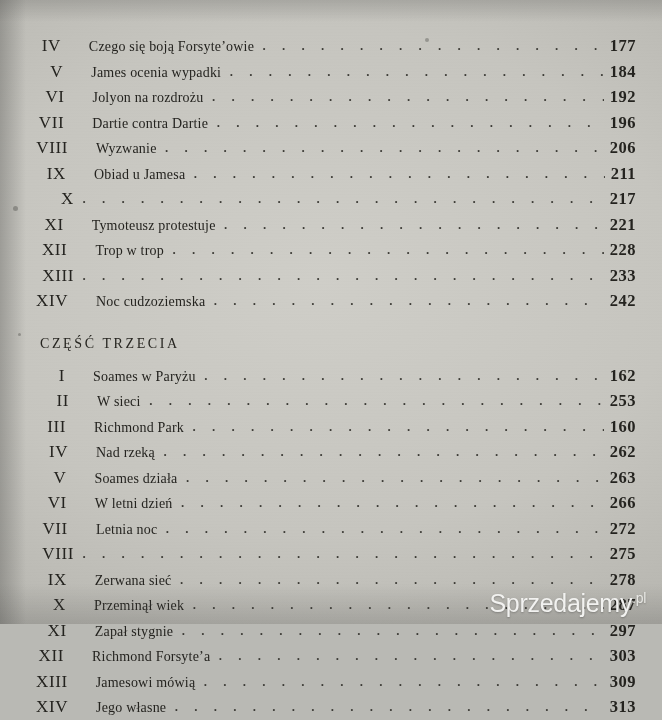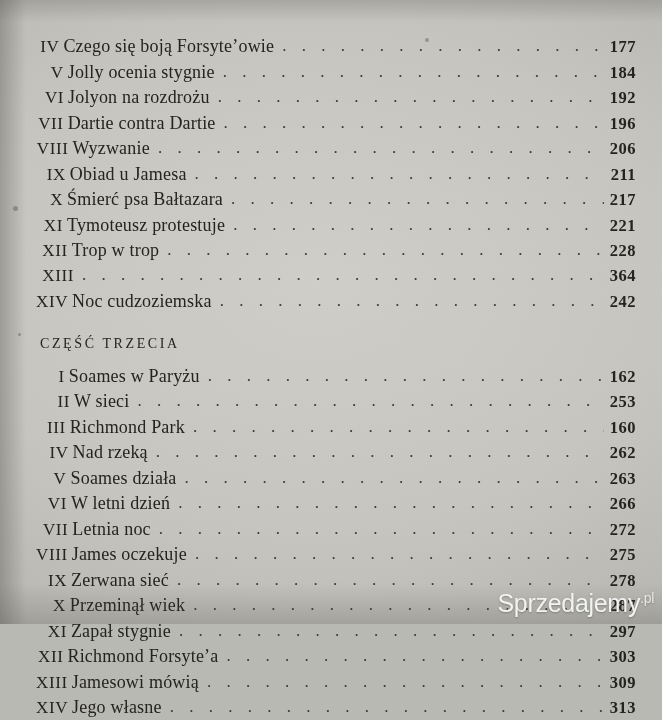--- a/index.html
+++ b/index.html
@@ -66,22 +66,22 @@
     color: #24231f;
   }
   .numeral {
     width: 56px;
     text-align: right;
     font-size: 17px;
     letter-spacing: 0.6px;
     font-family: "Liberation Serif", serif;
   }
   .title {
-    margin-left: 4px;
-    font-size: 18px;
+    margin-left: 28px;
+    font-size: 14px;
     white-space: nowrap;
     letter-spacing: 0.2px;
   }
   .leader {
     flex: 1 1 auto;
     margin: 0 6px 0 8px;
     overflow: hidden;
     white-space: nowrap;
     font-size: 17px;
     letter-spacing: 5.5px;
@@ -100,21 +100,21 @@
     margin-top: 19px;
     margin-bottom: 14px;
     margin-left: 4px;
     font-size: 14px;
     letter-spacing: 2.6px;
     color: #262520;
   }
 
   .watermark {
     position: absolute;
-    right: 8px;
+    right: 16px;
     bottom: 6px;
     font-family: "Liberation Sans", sans-serif;
     font-size: 25px;
     color: #f2f2f0;
     letter-spacing: -0.3px;
     text-shadow: 0 1px 2px rgba(0,0,0,0.25);
   }
   .watermark .suffix {
     font-size: 14px;
     vertical-align: super;
@@ -136,21 +136,21 @@
 
     <div id="part-two-list">
         <div class="entry">
           <div class="numeral">IV</div>
           <div class="title">Czego się boją Forsyte’owie</div>
           <div class="leader">. . . . . . . . . . . . . . . . . . . . . . . . . . . . . . . . . . . . . . . .</div>
           <div class="page-no">177</div>
         </div>
         <div class="entry">
           <div class="numeral">V</div>
-          <div class="title">Jolly ocenia stygnie</div>
+          <div class="title">James ocenia wypadki</div>
           <div class="leader">. . . . . . . . . . . . . . . . . . . . . . . . . . . . . . . . . . . . . . . .</div>
           <div class="page-no">184</div>
         </div>
         <div class="entry">
           <div class="numeral">VI</div>
           <div class="title">Jolyon na rozdrożu</div>
           <div class="leader">. . . . . . . . . . . . . . . . . . . . . . . . . . . . . . . . . . . . . . . .</div>
           <div class="page-no">192</div>
         </div>
         <div class="entry">
@@ -166,40 +166,39 @@
           <div class="page-no">206</div>
         </div>
         <div class="entry">
           <div class="numeral">IX</div>
           <div class="title">Obiad u Jamesa</div>
           <div class="leader">. . . . . . . . . . . . . . . . . . . . . . . . . . . . . . . . . . . . . . . .</div>
           <div class="page-no">211</div>
         </div>
         <div class="entry">
           <div class="numeral">X</div>
-          <div class="title">Śmierć psa Bałtazara</div>
           <div class="leader">. . . . . . . . . . . . . . . . . . . . . . . . . . . . . . . . . . . . . . . .</div>
           <div class="page-no">217</div>
         </div>
         <div class="entry">
           <div class="numeral">XI</div>
           <div class="title">Tymoteusz protestuje</div>
           <div class="leader">. . . . . . . . . . . . . . . . . . . . . . . . . . . . . . . . . . . . . . . .</div>
           <div class="page-no">221</div>
         </div>
         <div class="entry">
           <div class="numeral">XII</div>
           <div class="title">Trop w trop</div>
           <div class="leader">. . . . . . . . . . . . . . . . . . . . . . . . . . . . . . . . . . . . . . . .</div>
           <div class="page-no">228</div>
         </div>
         <div class="entry">
           <div class="numeral">XIII</div>
           <div class="leader">. . . . . . . . . . . . . . . . . . . . . . . . . . . . . . . . . . . . . . . .</div>
-          <div class="page-no">364</div>
+          <div class="page-no">233</div>
         </div>
         <div class="entry">
           <div class="numeral">XIV</div>
           <div class="title">Noc cudzoziemska</div>
           <div class="leader">. . . . . . . . . . . . . . . . . . . . . . . . . . . . . . . . . . . . . . . .</div>
           <div class="page-no">242</div>
         </div>
       </div>
 
     <div class="part-heading">CZĘŚĆ TRZECIA</div>
@@ -242,21 +241,20 @@
           <div class="page-no">266</div>
         </div>
         <div class="entry">
           <div class="numeral">VII</div>
           <div class="title">Letnia noc</div>
           <div class="leader">. . . . . . . . . . . . . . . . . . . . . . . . . . . . . . . . . . . . . . . .</div>
           <div class="page-no">272</div>
         </div>
         <div class="entry">
           <div class="numeral">VIII</div>
-          <div class="title">James oczekuje</div>
           <div class="leader">. . . . . . . . . . . . . . . . . . . . . . . . . . . . . . . . . . . . . . . .</div>
           <div class="page-no">275</div>
         </div>
         <div class="entry">
           <div class="numeral">IX</div>
           <div class="title">Zerwana sieć</div>
           <div class="leader">. . . . . . . . . . . . . . . . . . . . . . . . . . . . . . . . . . . . . . . .</div>
           <div class="page-no">278</div>
         </div>
         <div class="entry">

